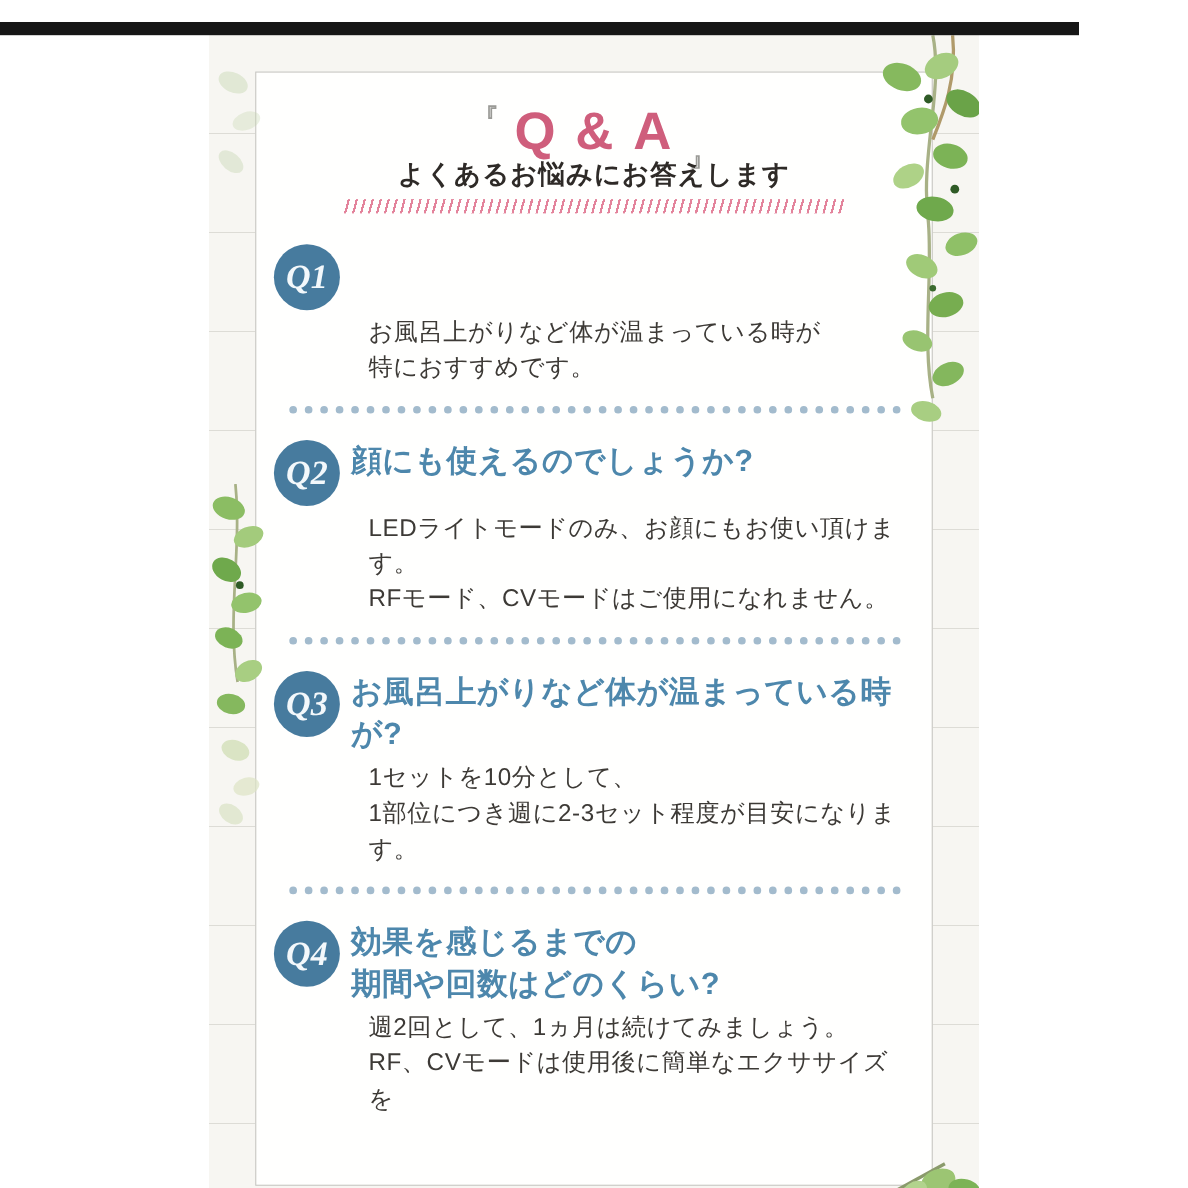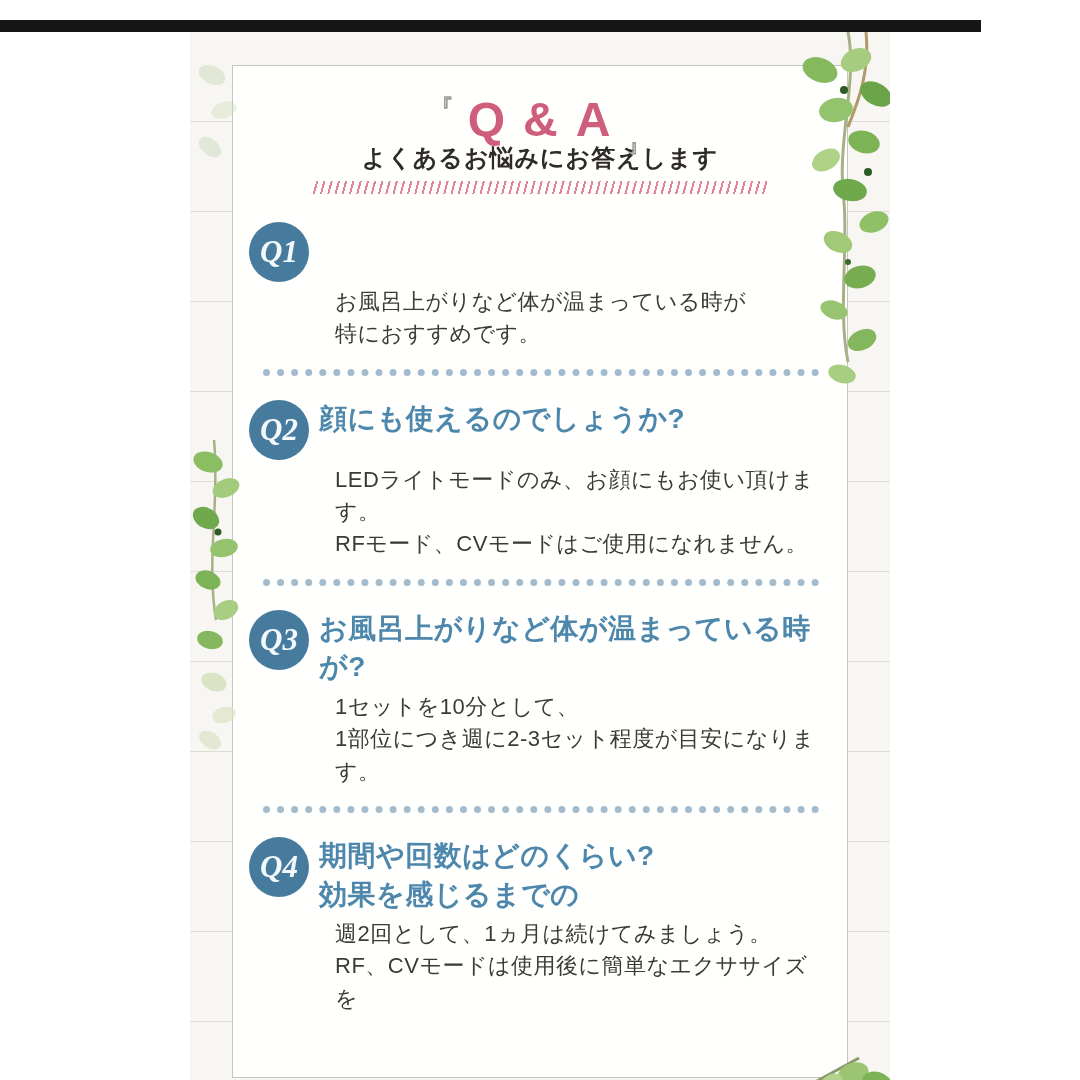--- a/index.html
+++ b/index.html
@@ -188,22 +188,22 @@
       <div class="answer">
             <div>1セットを10分として、</div>
             <div>1部位につき週に2-3セット程度が目安になります。</div>
           </div>
     </div>
   <div class="separator"></div>
     <div class="qa-item">
       <div class="qa-head">
         <div class="q-badge">Q4</div>
         <div class="q-text">
+              <div>効果を感じるまでの</div>
               <div>期間や回数はどのくらい?</div>
-              <div>効果を感じるまでの</div>
             </div>
       </div>
       <div class="answer">
             <div>週2回として、1ヵ月は続けてみましょう。</div>
             <div>RF、CVモードは使用後に簡単なエクササイズを</div>
           </div>
     </div>
 
   </div>
   </div>

